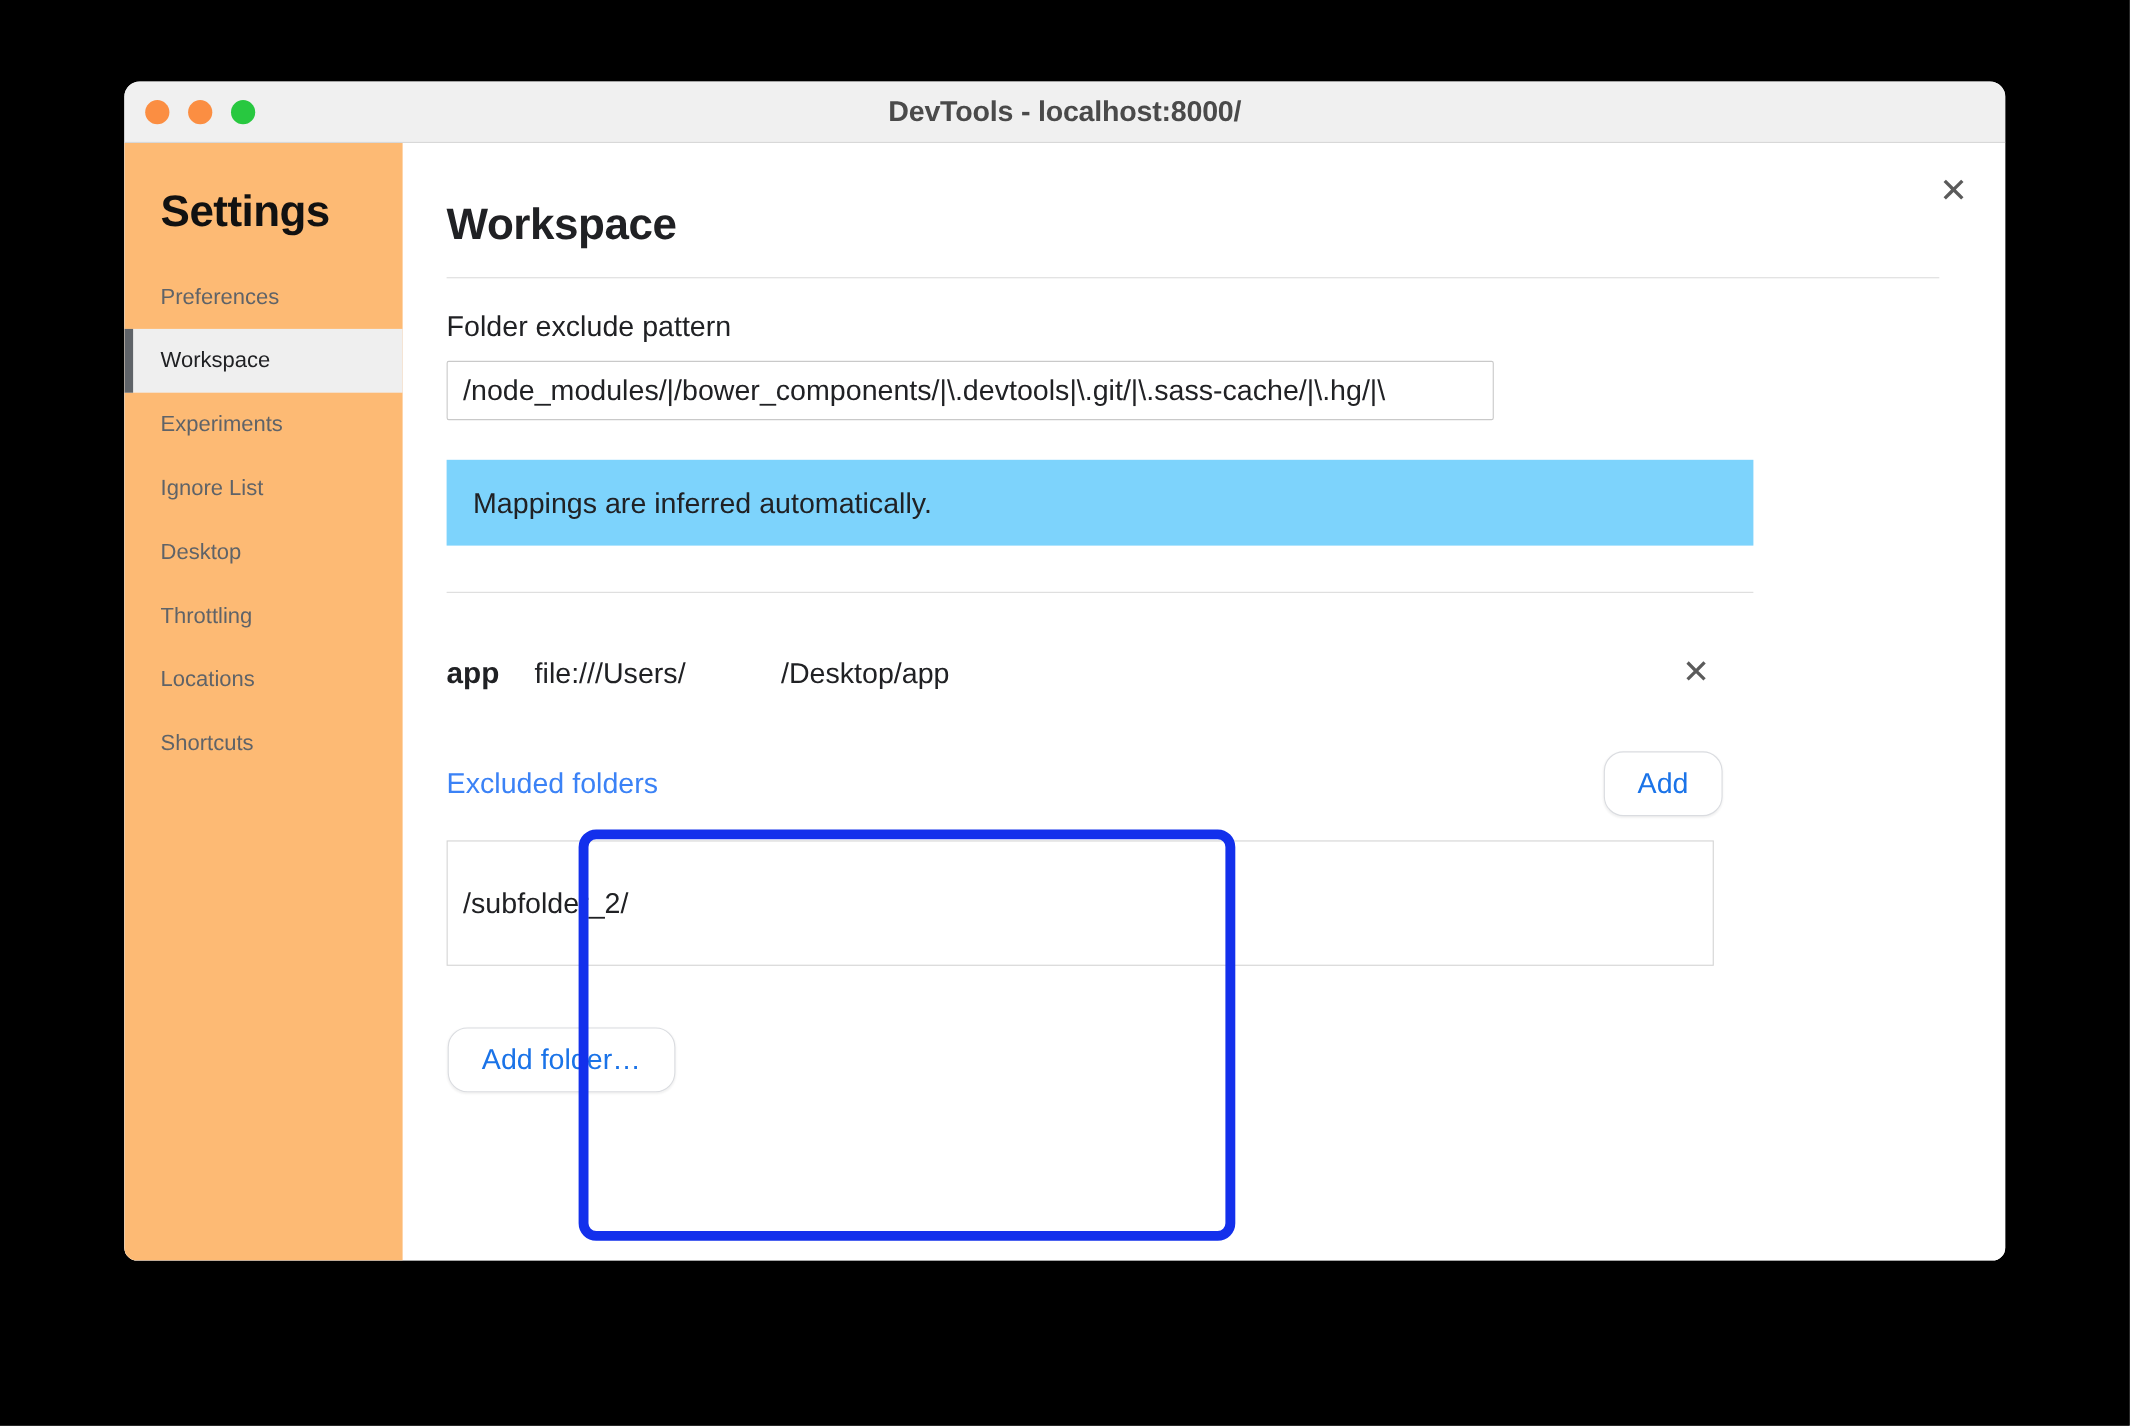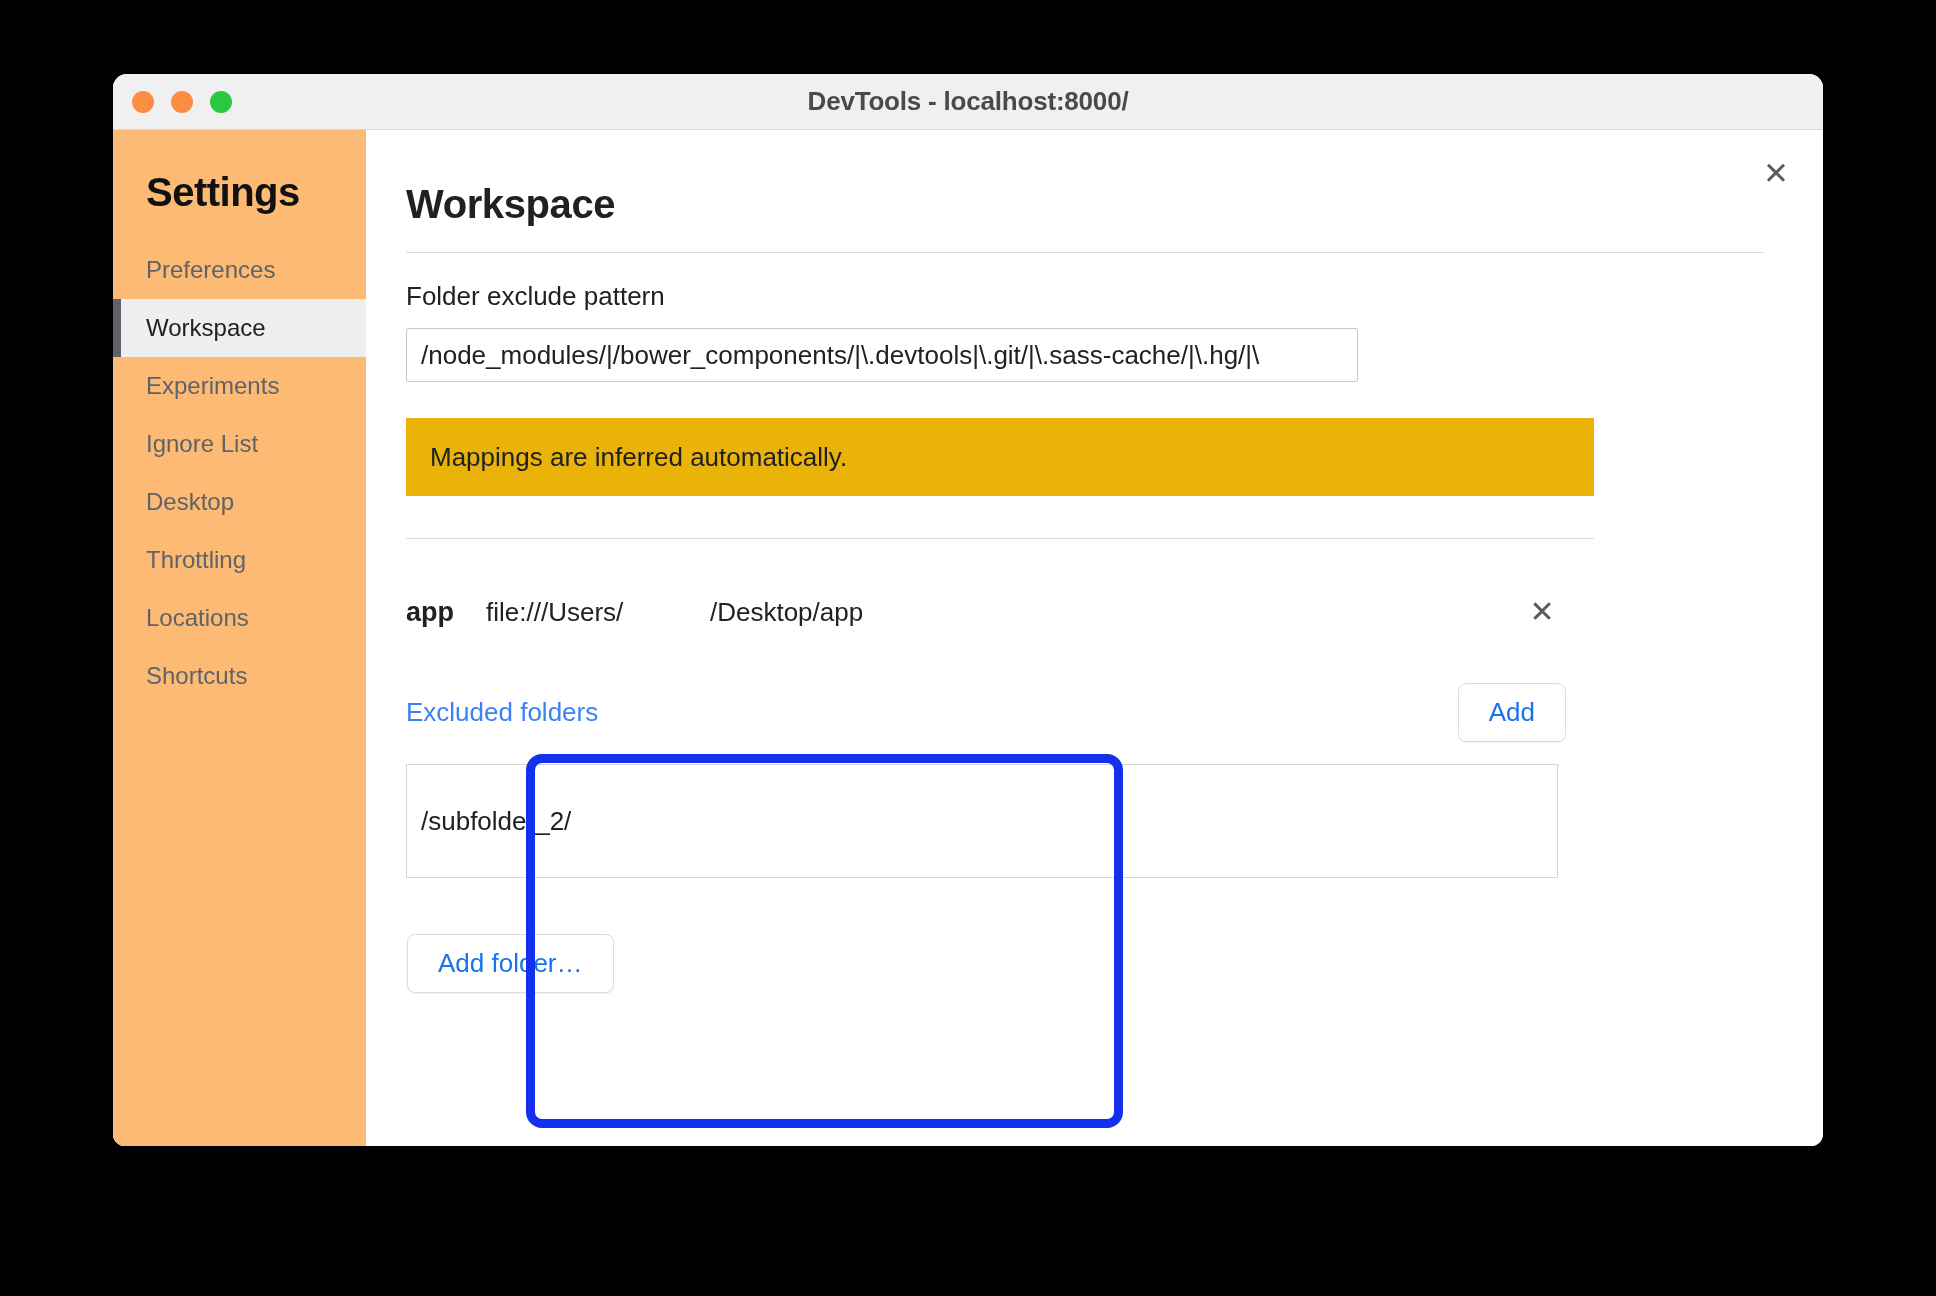--- a/index.html
+++ b/index.html
@@ -102,21 +102,21 @@
     margin-bottom: 26px;
     letter-spacing: -0.5px;
   }
 
   .nav-item {
     position: relative;
     height: 58px;
     display: flex;
     align-items: center;
     padding-left: 33px;
-    font-size: 24px;
+    font-size: 20px;
     color: #5f6368;
     cursor: pointer;
     white-space: nowrap;
   }
   .nav-item.selected {
     background: #efefef;
     color: #202124;
   }
   .nav-item.selected::before {
     content: "";
@@ -161,21 +161,21 @@
     background: #ffffff;
     border: 1px solid #c9c9c9;
     border-radius: 2px;
     outline: none;
   }
 
   #mappings-banner {
     margin-top: 36px;
     width: 1188px;
     height: 78px;
-    background: #eab308;
+    background: #7dd3fc;
     display: flex;
     align-items: center;
     padding-left: 24px;
     font-size: 26px;
     color: #202124;
   }
 
   #section-divider {
     margin-top: 42px;
     width: 1188px;
@@ -225,21 +225,21 @@
     padding-right: 28px;
   }
   #excluded-label { font-size: 26px; color: #3b82f6; }
 
   .pill-button {
     font-family: "Liberation Sans", sans-serif;
     font-size: 26px;
     color: #1a73e8;
     background: #ffffff;
     border: 1px solid #dadce0;
-    border-radius: 8px;
+    border-radius: 18px;
     padding: 13px 30px;
     cursor: pointer;
     box-shadow: 0 1px 2px rgba(0,0,0,0.06);
   }
 
   #excluded-list {
     margin-top: 22px;
     width: 1152px;
     border: 1px solid #d4d4d4;
     background: #ffffff;

